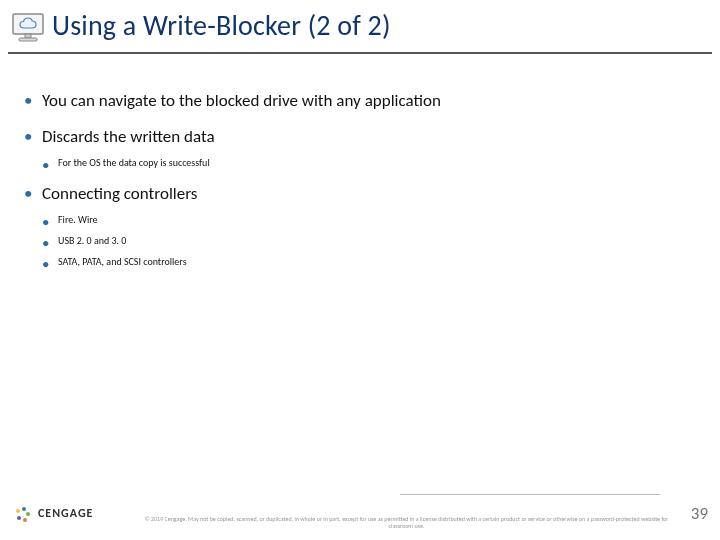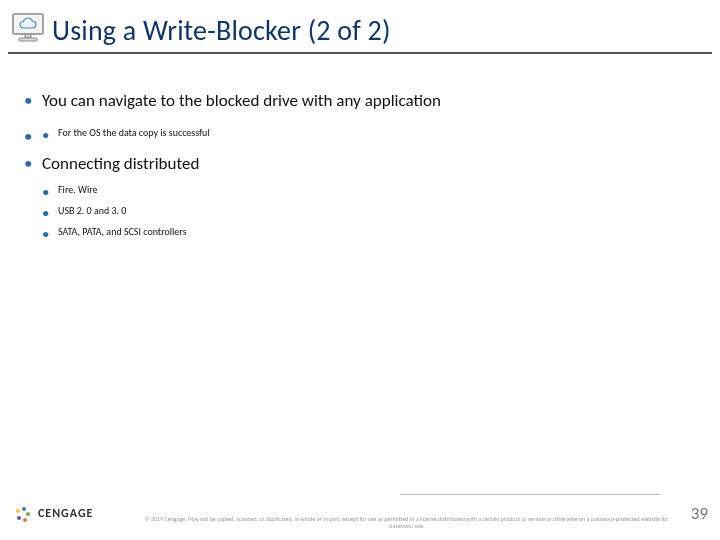--- a/index.html
+++ b/index.html
@@ -1,18 +1,18 @@
 <!DOCTYPE html>
 <html><head>
 <meta charset="utf-8">
 <style>
   * { box-sizing: border-box; margin: 0; padding: 0; }
   html, body { width: 720px; height: 540px; font-family: Calibri, "Segoe UI", Arial, sans-serif; background: #fff; color: #111; overflow: hidden; }
   .slide { position: relative; width: 720px; height: 540px; }
-  .title-row { position: absolute; top: 8px; left: 0; right: 0; display: flex; align-items: flex-end; }
+  .title-row { position: absolute; top: 8px; left: 0; right: 0; display: flex; align-items: flex-start; }
   .icon-wrap { width: 46px; height: 40px; display: flex; align-items: center; justify-content: center; margin-left: 6px; }
   .title-text { font-size: 28px; font-weight: 400; color: #10356b; letter-spacing: 0.2px; }
   .hr1 { position: absolute; top: 52px; left: 8px; right: 8px; height: 0; border-top: 2px solid #555; }
   .body { position: absolute; top: 90px; left: 24px; right: 24px; }
   ul.lvl1 { list-style: none; }
   ul.lvl1 > li { position: relative; padding-left: 18px; font-size: 17px; margin-bottom: 14px; line-height: 1.3; }
   ul.lvl1 > li::before { content: "•"; position: absolute; left: 0; top: 0; color: #2c6aa8; font-size: 17px; }
   ul.lvl2 { list-style: none; margin-top: 8px; }
   ul.lvl2 > li { position: relative; padding-left: 16px; font-size: 10px; margin-bottom: 8px; line-height: 1.3; }
   ul.lvl2 > li::before { content: "•"; position: absolute; left: 0; top: 0; color: #2c6aa8; font-size: 15px; }
@@ -41,28 +41,29 @@
     <div class="title-text">Using a Write-Blocker (2 of 2)</div>
   </div>
   <div class="hr1"></div>
 
   <div class="body">
     <ul class="lvl1">
       <li>
         <span>You can navigate to the blocked drive with any application</span>
       </li>
       <li>
+        <span>Discards the written data</span>
         <ul class="lvl2">
           <li>
             <span>For the OS the data copy is successful</span>
           </li>
         </ul>
       </li>
       <li>
-        <span>Connecting distributed</span>
+        <span>Connecting controllers</span>
         <ul class="lvl2">
           <li>
             <span>Fire. Wire</span>
           </li>
           <li>
             <span>USB 2. 0 and 3. 0</span>
           </li>
           <li>
             <span>SATA, PATA, and SCSI controllers</span>
           </li>

